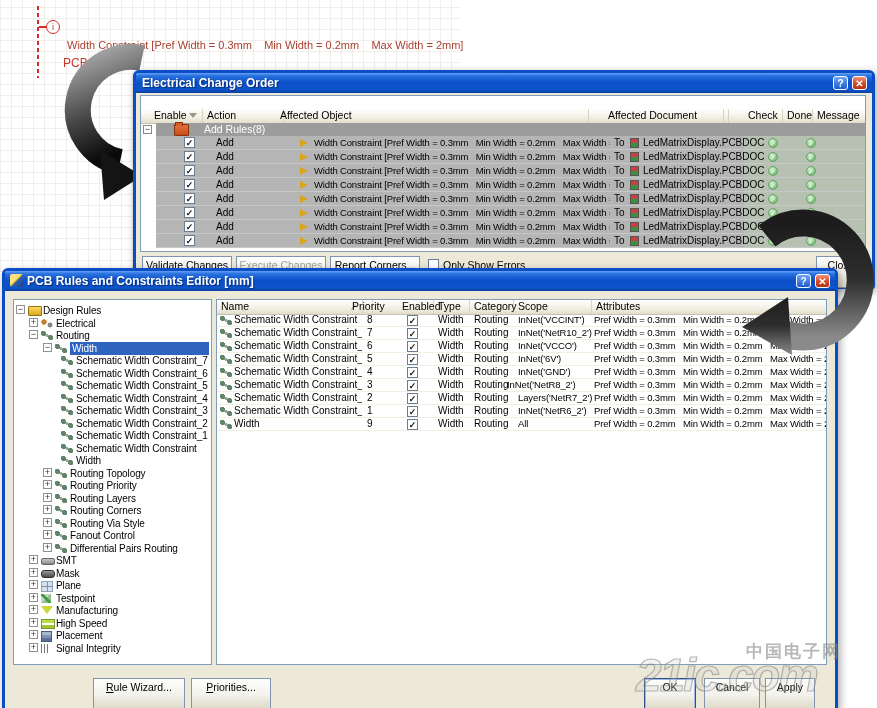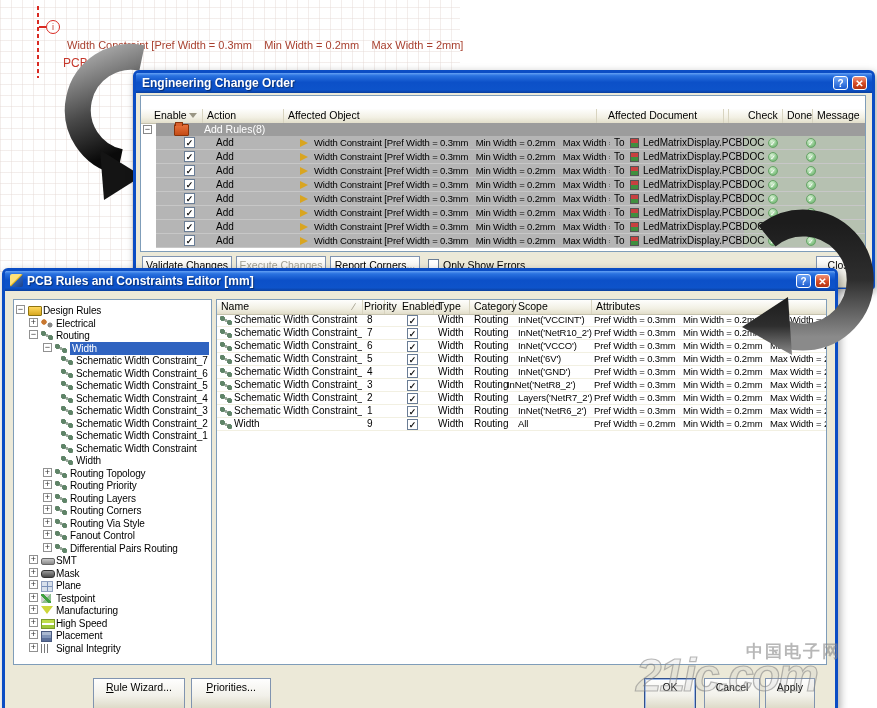--- a/index.html
+++ b/index.html
@@ -141,31 +141,31 @@
           <stop offset="0.55" stop-color="#4a4a4a"></stop>
           <stop offset="1" stop-color="#0a0a0a"></stop>
       </linearGradient>
     </defs>
     <path d="M 100,18 A 50,50 0 1 0 78,122" fill="none" stroke="url(#agl)" stroke-width="26"></path>
     <polygon points="58,110 100,136 62,160" fill="#141414"></polygon>
   </svg>
 
   <div class="xp-window eco">
     <div class="titlebar">
-      <span>Engineering Change Order</span>
+      <span>Electrical Change Order</span>
       <span class="tb-btn tb-help">?</span>
       <span class="tb-btn tb-close">✕</span>
     </div>
 
     <div class="eco-list">
       <div class="ehead">
         <span class="hc" style="left:10px;width:52px">Enable</span>
         <span class="sort-tri" style="left:48px"></span>
         <span class="hc" style="left:63px;width:80px">Action</span>
-        <span class="hc" style="left:144px;width:312px">Affected Object</span>
+        <span class="hc" style="left:136px;width:312px">Affected Object</span>
         <span class="hc" style="left:457px;width:126px"></span>
         <span class="hc" style="left:584px;width:0px"></span>
         <span class="hc" style="left:464px;width:120px;border:none">Affected Document</span>
         <span class="hc" style="left:604px;width:38px">Check</span>
         <span class="hc" style="left:643px;width:29px">Done</span>
         <span class="hc" style="left:673px;width:52px;border:none">Message</span>
       </div>
       <span class="texp2">−</span>
       <div class="eband">
         <span class="ic-folder"></span>
@@ -420,21 +420,21 @@
           <span class="texp" style="left:15px">+</span>
           <span class="ticon ic-signal" style="left:27px"></span>
           <span class="tlabel" style="left:42px">Signal Integrity</span>
         </div>
       </div>
 
     <div class="panel rtable">
       <div class="rhead">
         <span class="hc" style="left:0;width:146px;padding-left:4px">Name</span>
         <span class="sort-slash" style="left:136px">∕</span>
-        <span class="hc" style="left:144px;width:24px">Priority</span>
+        <span class="hc" style="left:132px;width:24px">Priority</span>
         <span class="hc" style="left:182px;width:35px">Enabled</span>
         <span class="hc" style="left:218px;width:35px">Type</span>
         <span class="hc" style="left:254px;width:43px">Category</span>
         <span class="hc" style="left:298px;width:77px">Scope</span>
         <span class="hc" style="left:376px;width:232px;border:none">Attributes</span>
       </div>
       <div id="rules-rows">
           <div class="rrow" style="top:14px">
        <span class="ticon ic-net" style="left:3px;top:2px"></span>
        <span class="rc" style="left:17px;width:128px">Schematic Width Constraint</span>

